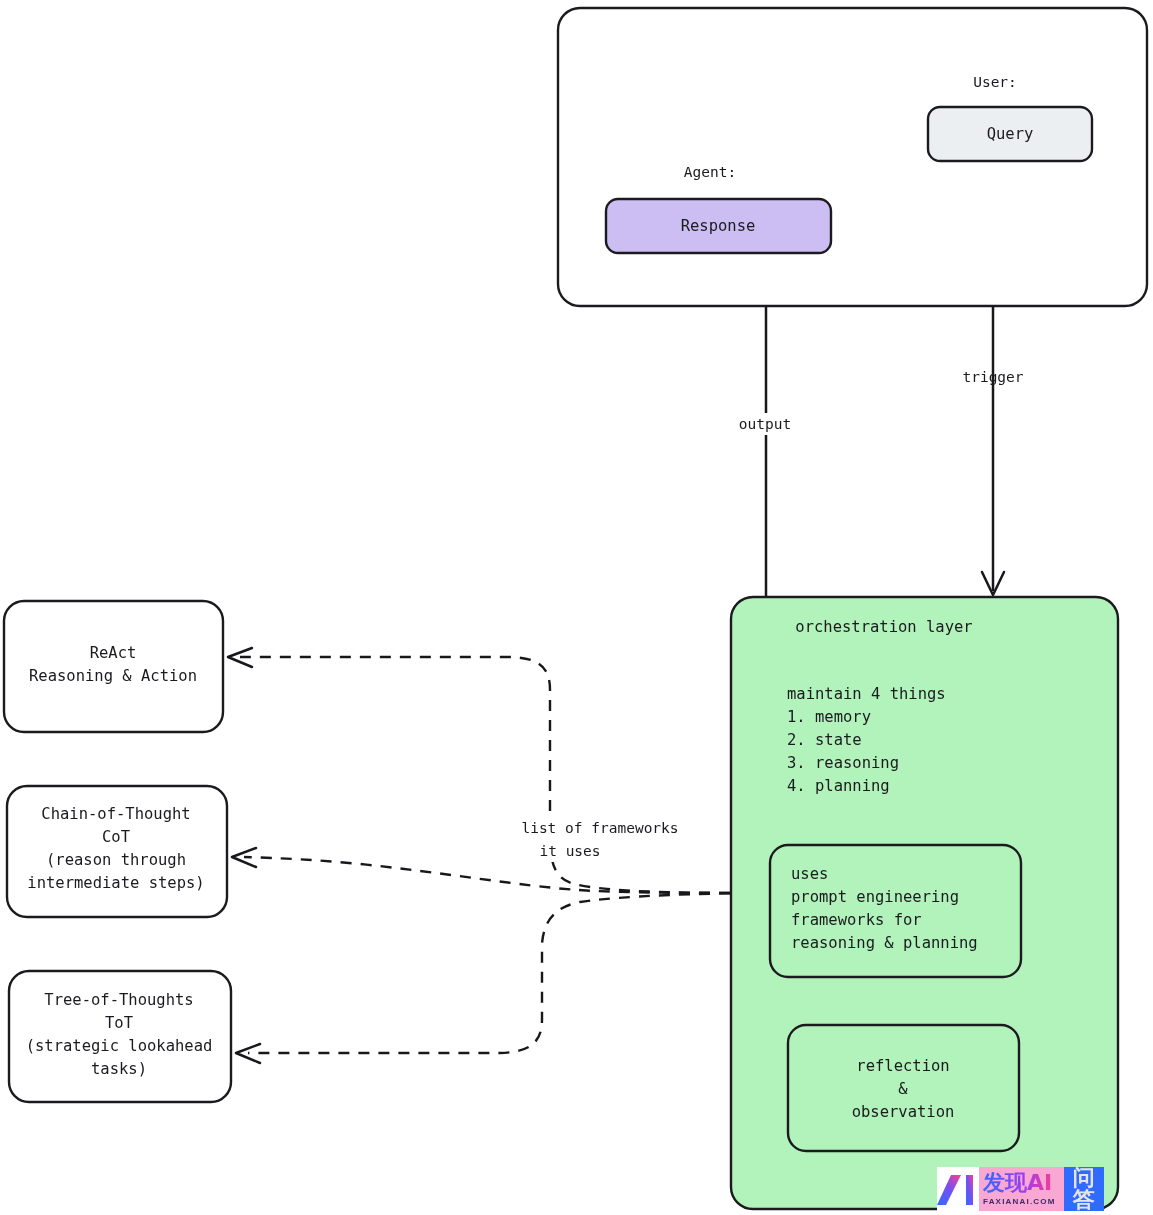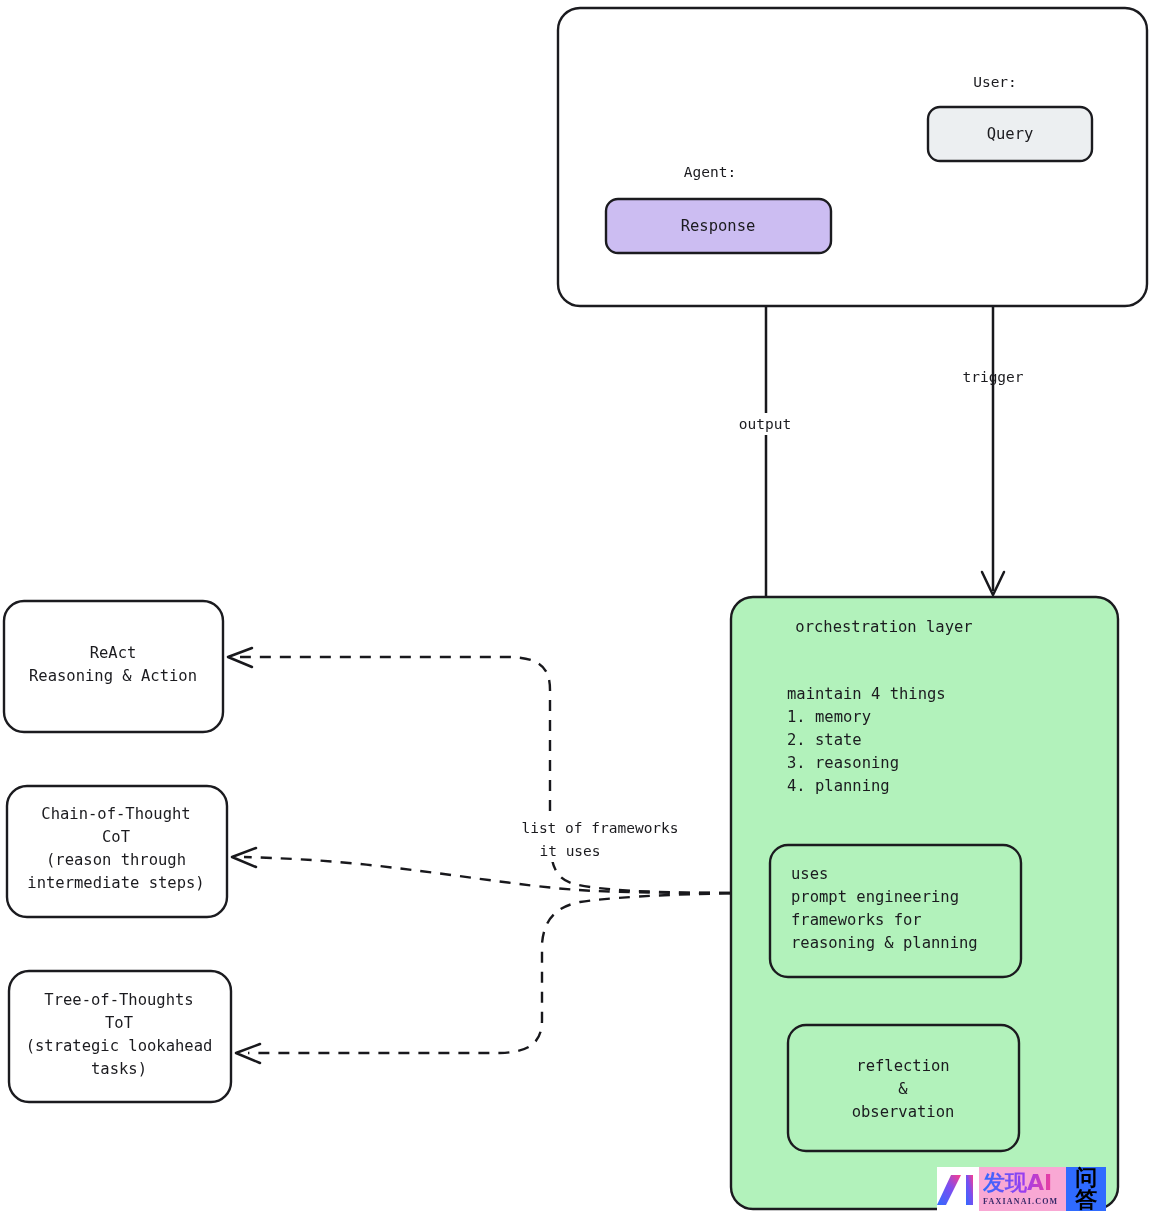--- a/index.html
+++ b/index.html
@@ -108,30 +108,30 @@
     font-size: 22px;
     font-weight: 700;
     line-height: 1;
     background: linear-gradient(90deg, #2f6bff 0%, #9b3df0 55%, #ff3d8b 100%);
     -webkit-background-clip: text;
     background-clip: text;
     color: transparent;
     letter-spacing: 0px;
   }
   .wm-url {
-    font-family: Liberation Serif, serif;
+    font-family: Liberation Sans, sans-serif;
     font-size: 8px;
     font-weight: 700;
     letter-spacing: 1.2px;
     color: #3a2a6a;
     margin-top: 3px;
   }
   .wm-tag {
     background: #2f6bff;
-    color: #000000;
+    color: #e5e5e5;
     font-family: "DejaVu Sans", sans-serif;
     font-size: 22px;
     font-weight: 700;
     padding: 6px 9px;
     display: flex;
     align-items: center;
     line-height: 1;
   }
 </style>
 </head>

